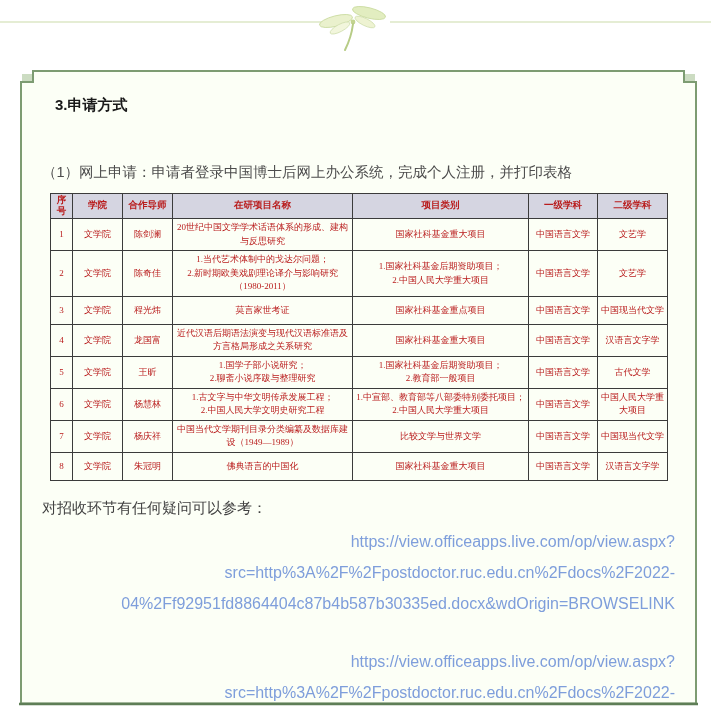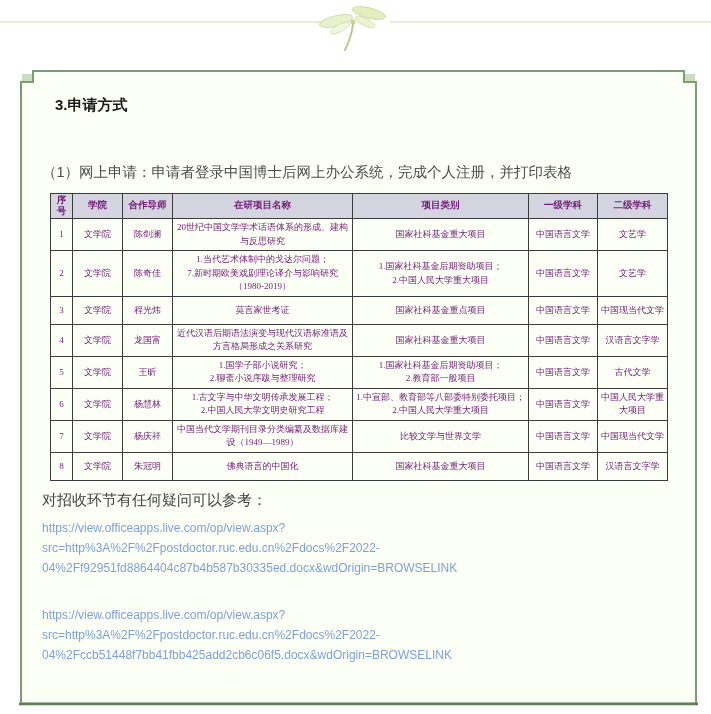--- a/index.html
+++ b/index.html
@@ -13,40 +13,40 @@
     position:absolute;left:20px;top:70px;width:677px;height:635px;
     box-sizing:border-box;padding:26px 22px 0;z-index:1;
   }
   .section-heading{
     margin:0 0 0 13px;font-size:15px;font-weight:bold;color:#1a1a1a;
   }
   .intro{margin-top:44px;}
   .intro p{margin:0;font-size:14.5px;line-height:26.5px;color:#4c4c4c;}
   table.grant{
     margin:7px 0 0 8px;width:617px;border-collapse:collapse;table-layout:fixed;
-    font-family:"Liberation Serif","DejaVu Serif",serif;color:#701a75;
+    font-family:"Liberation Serif","DejaVu Serif",serif;color:#b91c1c;
     border:1.5px solid #2e2e2e;
   }
   table.grant th,table.grant td{
     border:1px solid #3b3b3b;text-align:center;vertical-align:middle;
     white-space:pre-line;overflow:hidden;
   }
   table.grant th{
     background:#d5d5e1;font-size:9.5px;font-weight:bold;
     padding:1px 2px;height:22px;line-height:1.2;
   }
   table.grant td{font-size:9px;line-height:1.5;padding:2px 3px;height:23px;}
   col.c0{width:22px}col.c1{width:50px}col.c2{width:50px}col.c3{width:180px}
   col.c4{width:176px}col.c5{width:69px}col.c6{width:70px}
-  .faq-note{margin:7px 0 0 0;font-size:15px;line-height:24px;color:#424242;}
+  .faq-note{margin:15px 0 0 0;font-size:15px;line-height:24px;color:#424242;}
   .links{margin-top:6px;}
   .links a{
-    display:block;margin:0 0 27px 0;font-size:12px;line-height:20px;
+    display:block;margin:0 0 27px 0;font-size:16px;line-height:31px;
     color:#7e9edb;text-decoration:none;cursor:pointer;
-    white-space:pre-line;overflow-wrap:break-word;
+    white-space:pre-line;overflow-wrap:break-word;text-align:right;
   }
 </style>
 </head>
 <body>
 
 <svg class="deco" width="711" height="714" viewBox="0 0 711 714">
 
   <g>
     <line x1="0" y1="22" x2="322" y2="22" stroke="#dce7c6" stroke-width="1.6"></line>
     <line x1="390" y1="22" x2="711" y2="22" stroke="#dce7c6" stroke-width="1.6"></line>
@@ -106,21 +106,21 @@
           <td>20世纪中国文学学术话语体系的形成、建构与反思研究</td>
           <td>国家社科基金重大项目</td>
           <td>中国语言文学</td>
           <td>文艺学</td>
         </tr>
         <tr>
           <td>2</td>
           <td>文学院</td>
           <td>陈奇佳</td>
           <td>1.当代艺术体制中的戈达尔问题；
-7.新时期欧美戏剧理论译介与影响研究（1980-2019）</td>
+2.新时期欧美戏剧理论译介与影响研究（1980-2011）</td>
           <td>1.国家社科基金后期资助项目；
 2.中国人民大学重大项目</td>
           <td>中国语言文学</td>
           <td>文艺学</td>
         </tr>
         <tr>
           <td>3</td>
           <td>文学院</td>
           <td>程光炜</td>
           <td>莫言家世考证</td>

